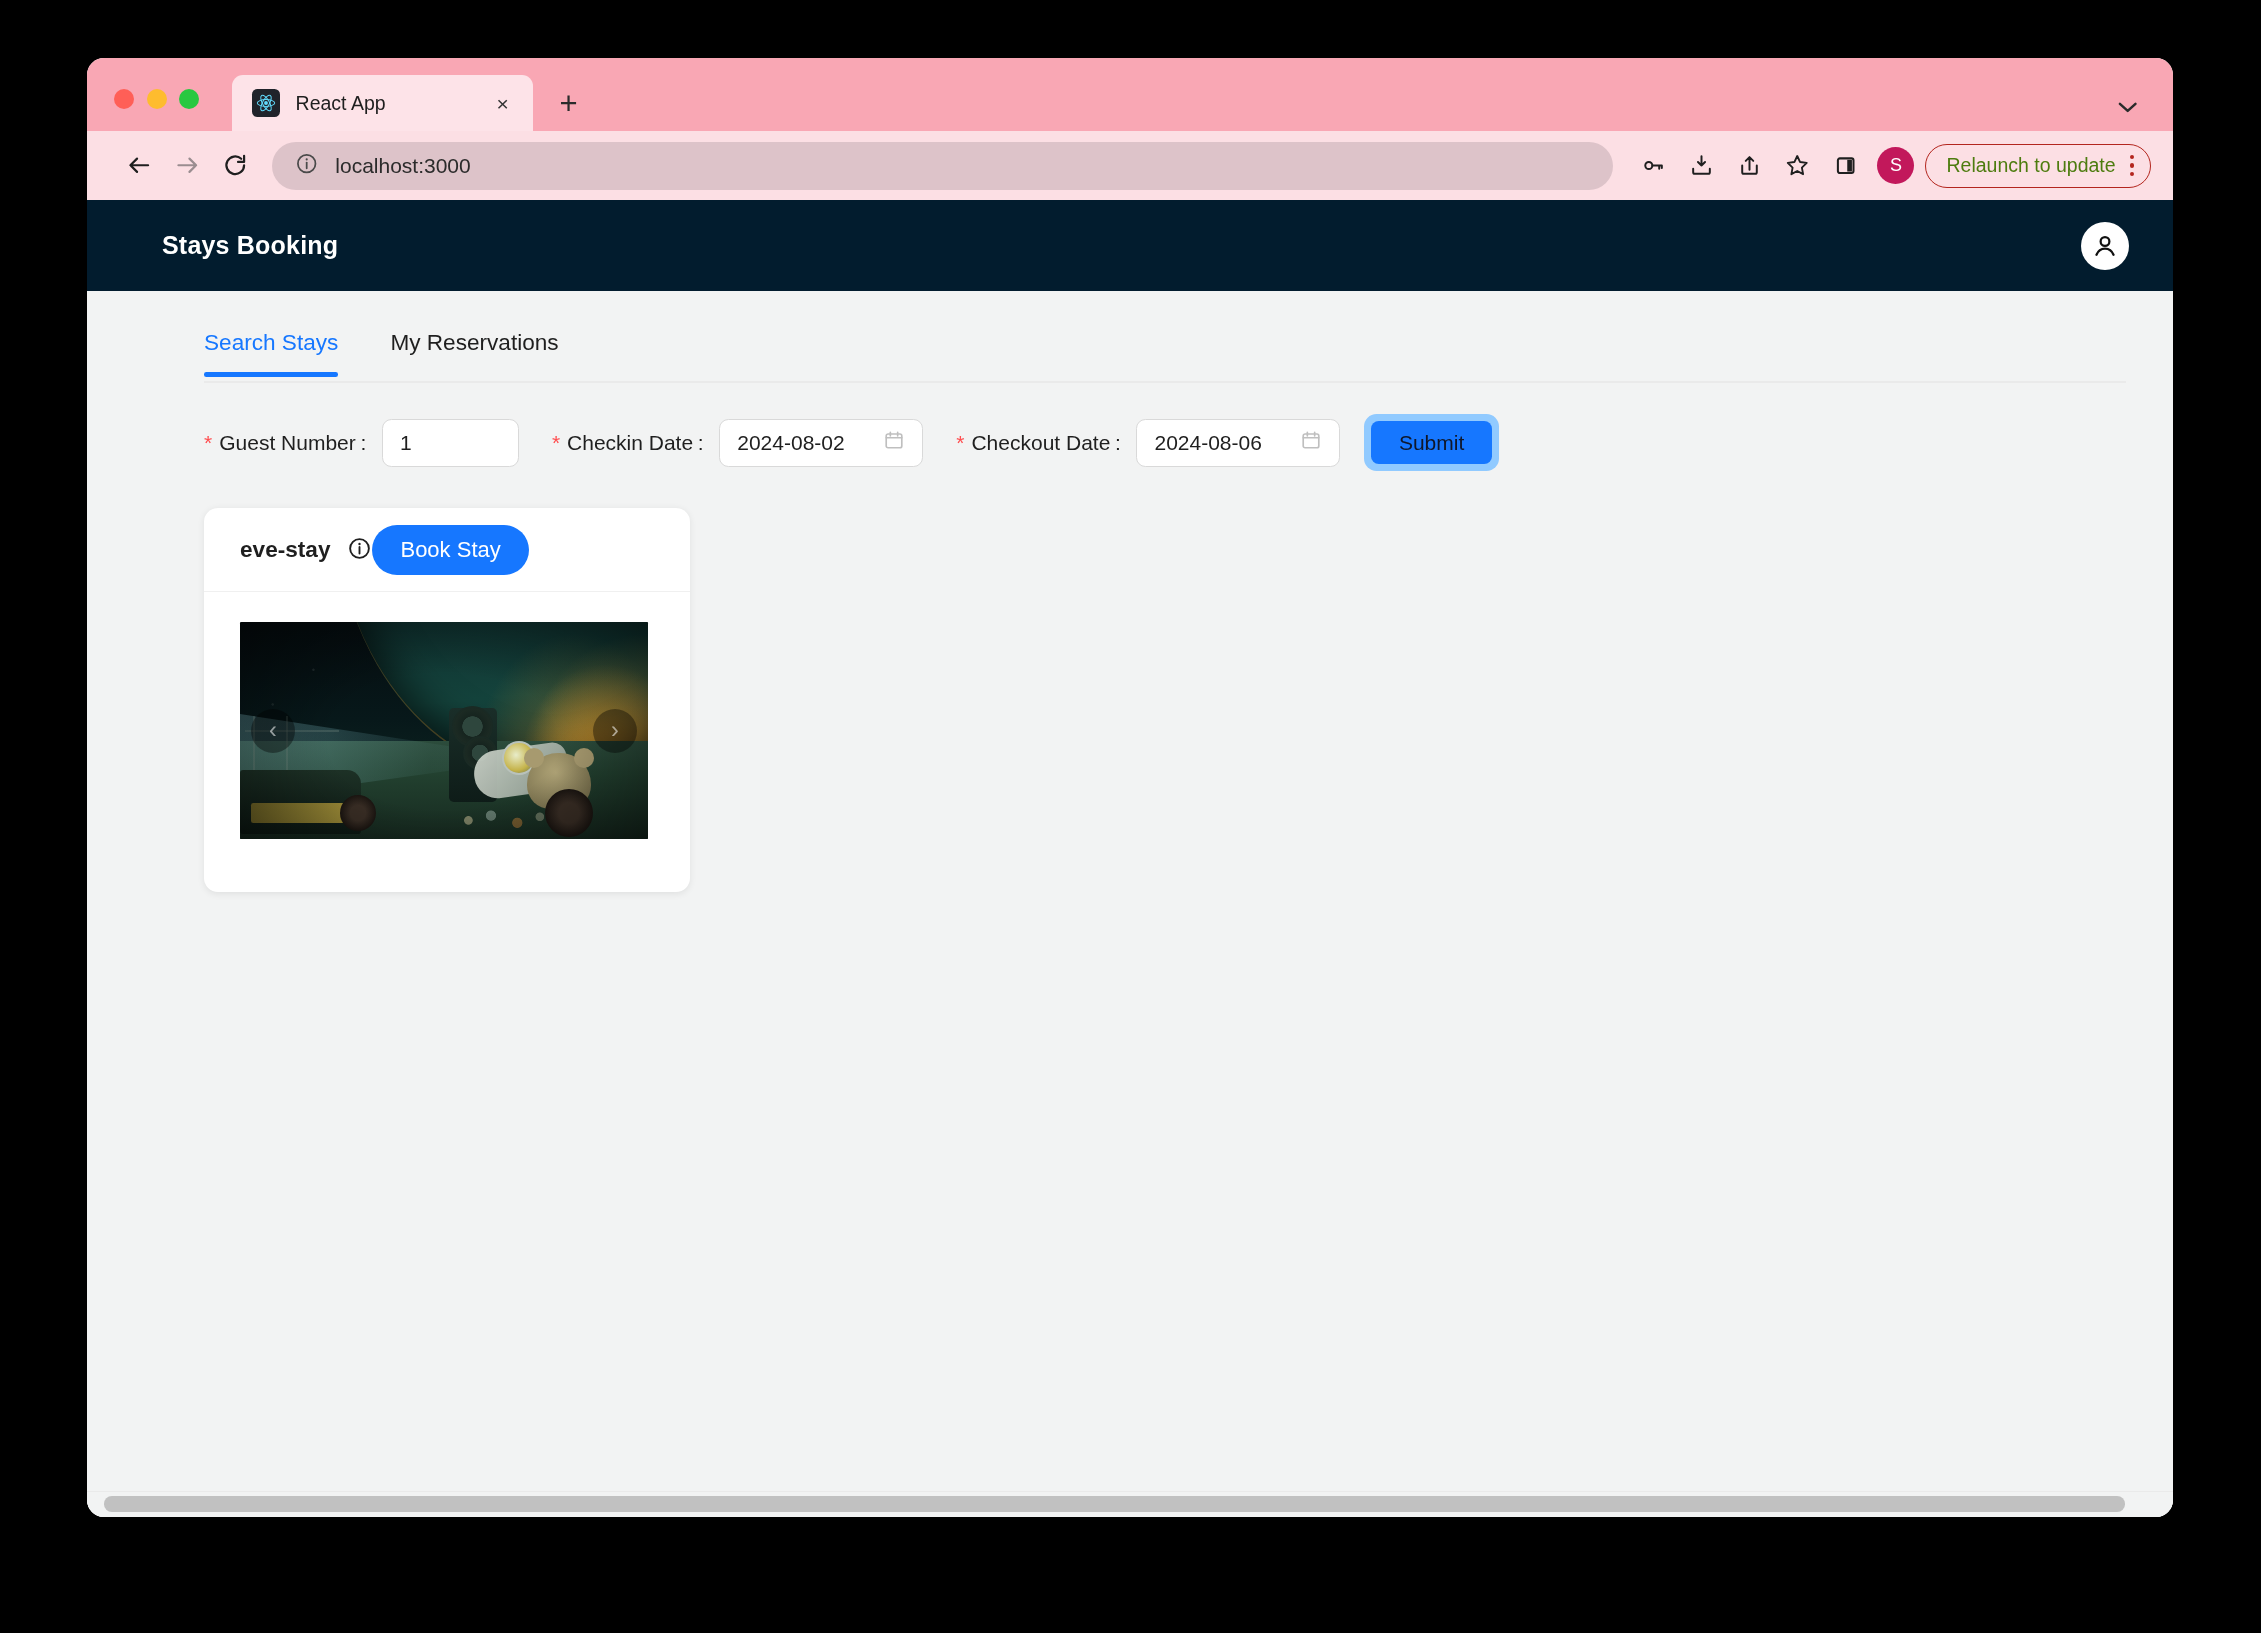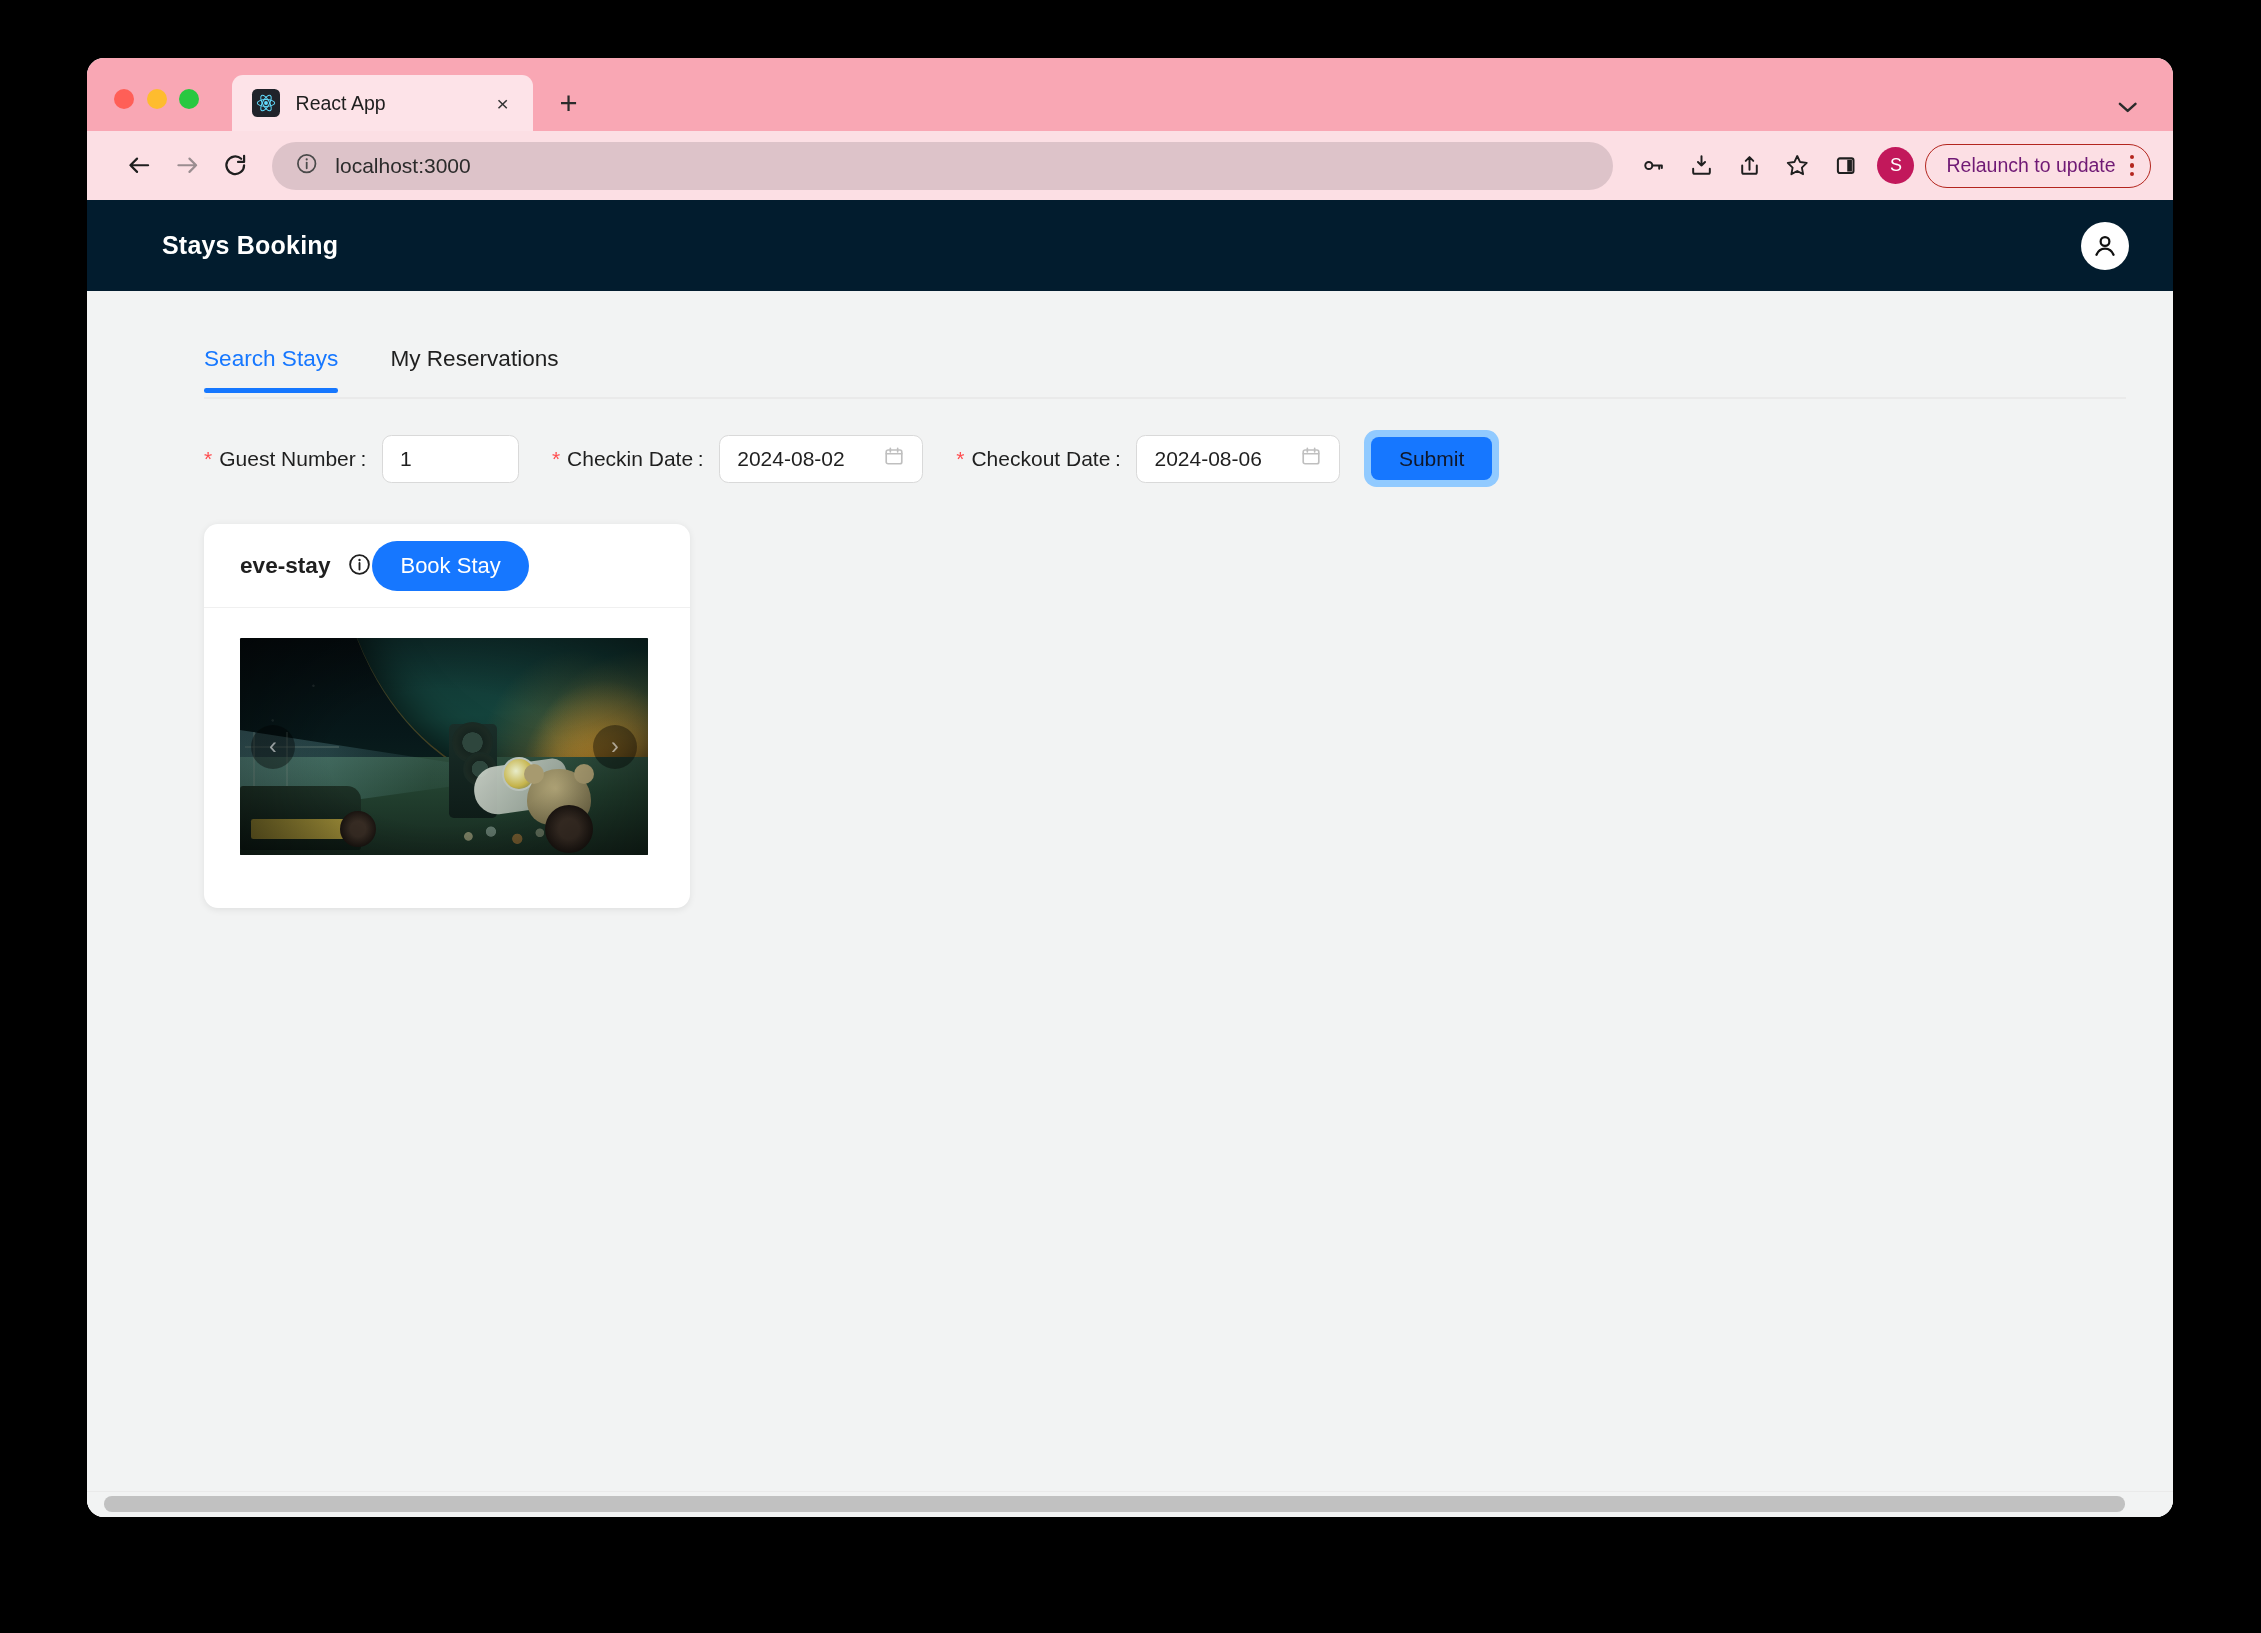--- a/index.html
+++ b/index.html
@@ -112,21 +112,21 @@
     background: #c2185b;
     color: #fff; font-size: 18px;
     display: flex; align-items: center; justify-content: center;
     margin: 0 11px 0 7.8px;
     flex: 0 0 auto;
   }
   .relaunch {
     height: 44px;
     border: 1.6px solid #b3261e;
     border-radius: 22px;
-    color: #701a75;
+    color: #4d7c0f;
     font-size: 19.5px;
     display: flex; align-items: center;
     padding: 0 11px 0 20px;
     gap: 14px;
     white-space: nowrap;
     flex: 0 0 auto;
   }
   .kebab { display: flex; flex-direction: column; gap: 3.9px; padding-right: 4.7px; }
   .kebab i { width: 4.7px; height: 4.7px; border-radius: 50%; background: #b3261e; display: block; }
 
@@ -155,21 +155,21 @@
   .avatar {
     width: 48px; height: 48px;
     border-radius: 50%;
     background: #ffffff;
     display: flex; align-items: center; justify-content: center;
   }
 
   
   .tabs-row {
     position: relative;
-    margin: 16px 0 0 0;
+    margin: 0 0 0 0;
     padding: 39px 0 0 117px;
     height: 92px;
   }
   .tabs-inner { display: flex; align-items: flex-start; gap: 52px; }
   .ptab {
     font-size: 22.6px;
     color: #1f1f1f;
     padding-bottom: 21px;
     position: relative;
     white-space: nowrap;

